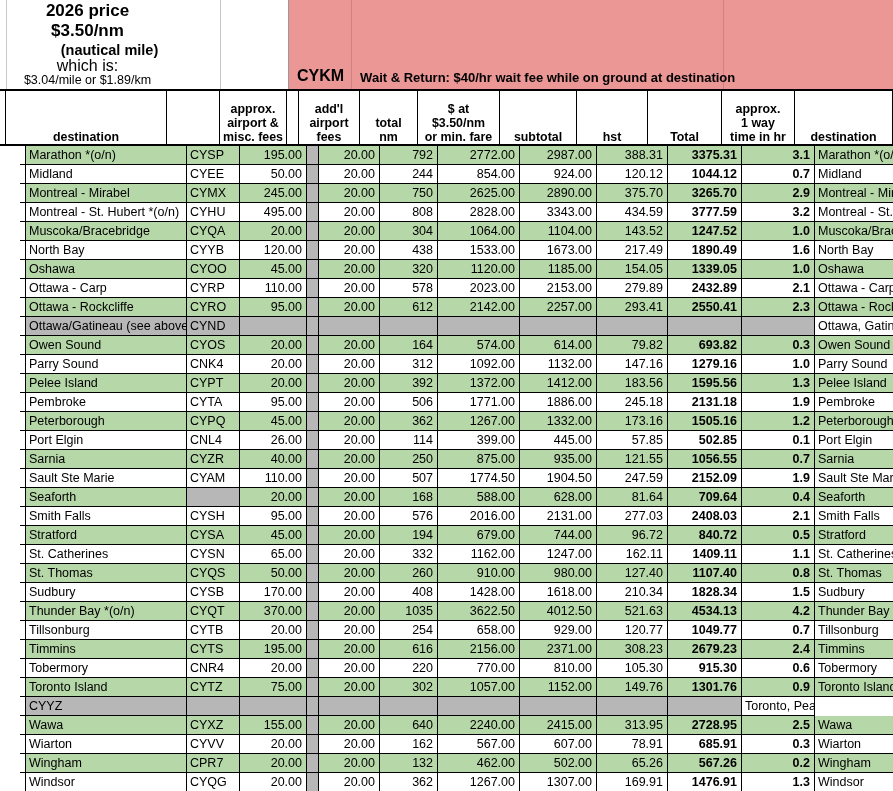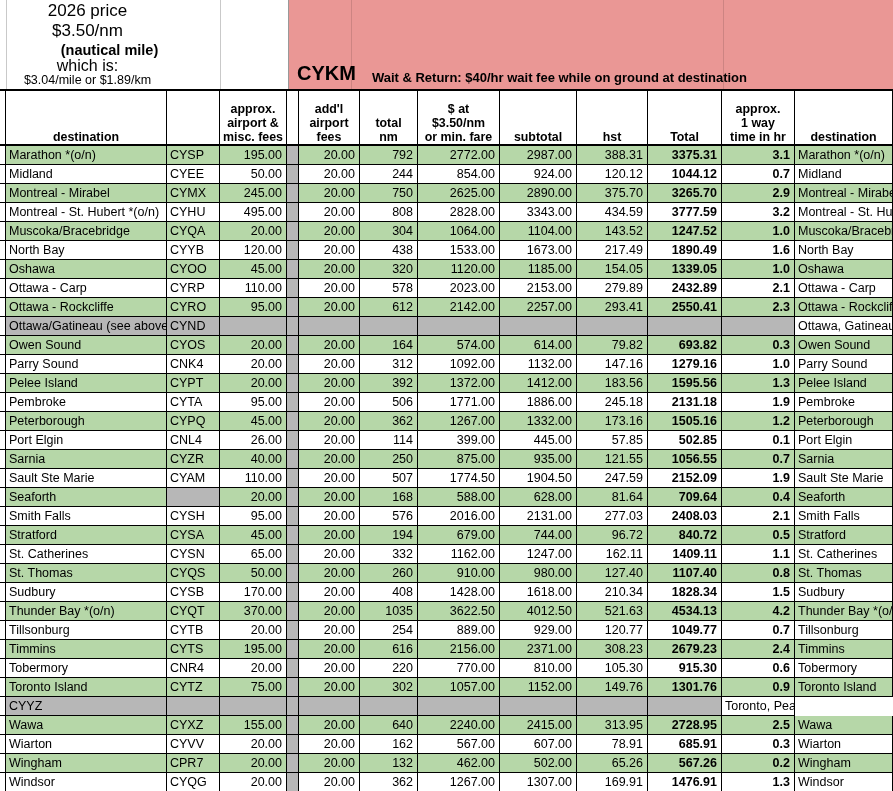--- a/index.html
+++ b/index.html
@@ -7,47 +7,47 @@
     position:relative;width:893px;height:791px;overflow:hidden;
     font-family:"Liberation Sans", sans-serif;color:#000;background:#fff;
   }
   
   .banner{position:relative;height:89px;border-bottom:2px solid #000;background:#fff;}
   .title-cell{
     position:absolute;left:6px;top:0;width:161px;height:89px;
     display:flex;flex-direction:column;justify-content:center;align-items:center;
     text-align:center;border-left:1px solid #c9c9c9;
   }
-  .t-big{font-size:17px;font-weight:normal;line-height:20px;}
+  .t-big{font-size:17px;font-weight:bold;line-height:20px;}
   .t-med{font-size:14.5px;font-weight:bold;line-height:18px;margin-left:44px;}
   .t-sm{font-size:16px;line-height:14px;}
   .t-sm2{font-size:12.5px;line-height:15px;}
   .vline{position:absolute;top:0;width:1px;height:89px;background:#c9c9c9;}
   .pink{
     position:absolute;left:288px;top:0;right:0;height:89px;background:#ea9795;
     border-left:1px solid #999;
     display:flex;align-items:flex-end;padding:0 0 4px 8px;box-sizing:border-box;
   }
   .pink .pline{position:absolute;top:0;width:1px;height:89px;background:rgba(0,0,0,0.12);}
-  .cykm{font-size:20px;font-weight:bold;margin-right:16px;}
+  .cykm{font-size:16px;font-weight:bold;margin-right:16px;}
   .wait{font-size:13px;font-weight:bold;margin-top:23px;}
   
   .grid-row{
     display:grid;
     grid-template-columns:6px 161px 53px 67px 12px 61px 58px 82px 77px 71px 74px 73px 98px;
   }
   .hrow{height:53px;border-bottom:2px solid #000;}
   .hcell{
     border-right:1px solid #000;background:#fff;
     display:flex;align-items:flex-end;justify-content:center;
     text-align:center;font-weight:bold;font-size:12.4px;line-height:14px;
     white-space:pre-line;padding-bottom:0;box-sizing:border-box;overflow:hidden;
   }
   .hcell.first{border-right:1px solid #000;}
-  .drow{height:19px;}
+  .drow{height:19px;padding-left:20px;}
   .cell{
     border-right:1px solid #000;border-bottom:1px solid #000;
     box-sizing:border-box;font-size:12.5px;line-height:18px;
     overflow:hidden;white-space:nowrap;
   }
   .strip{background:#fff;}
   .txt{padding-left:3px;text-align:left;}
   .num{padding-right:4px;text-align:right;}
   .bold{font-weight:bold;}
   .bg-green{background:#b6d7a8;}
@@ -479,21 +479,21 @@
       <div class="cell txt bg-green">Thunder Bay *(o/n)</div>
     </div>
       <div class="grid-row drow">
       <div class="cell strip"></div>
       <div class="cell txt bg-white">Tillsonburg</div>
       <div class="cell txt bg-white">CYTB</div>
       <div class="cell num bg-white">20.00</div>
       <div class="cell sep"></div>
       <div class="cell num bg-white">20.00</div>
       <div class="cell num bg-white">254</div>
-      <div class="cell num bg-white">889.00</div>
+      <div class="cell num bg-white">658.00</div>
       <div class="cell num bg-white">929.00</div>
       <div class="cell num bg-white">120.77</div>
       <div class="cell num bold bg-white">1049.77</div>
       <div class="cell num bold bg-white">0.7</div>
       <div class="cell txt bg-white">Tillsonburg</div>
     </div>
       <div class="grid-row drow">
       <div class="cell strip"></div>
       <div class="cell txt bg-green">Timmins</div>
       <div class="cell txt bg-green">CYTS</div>

